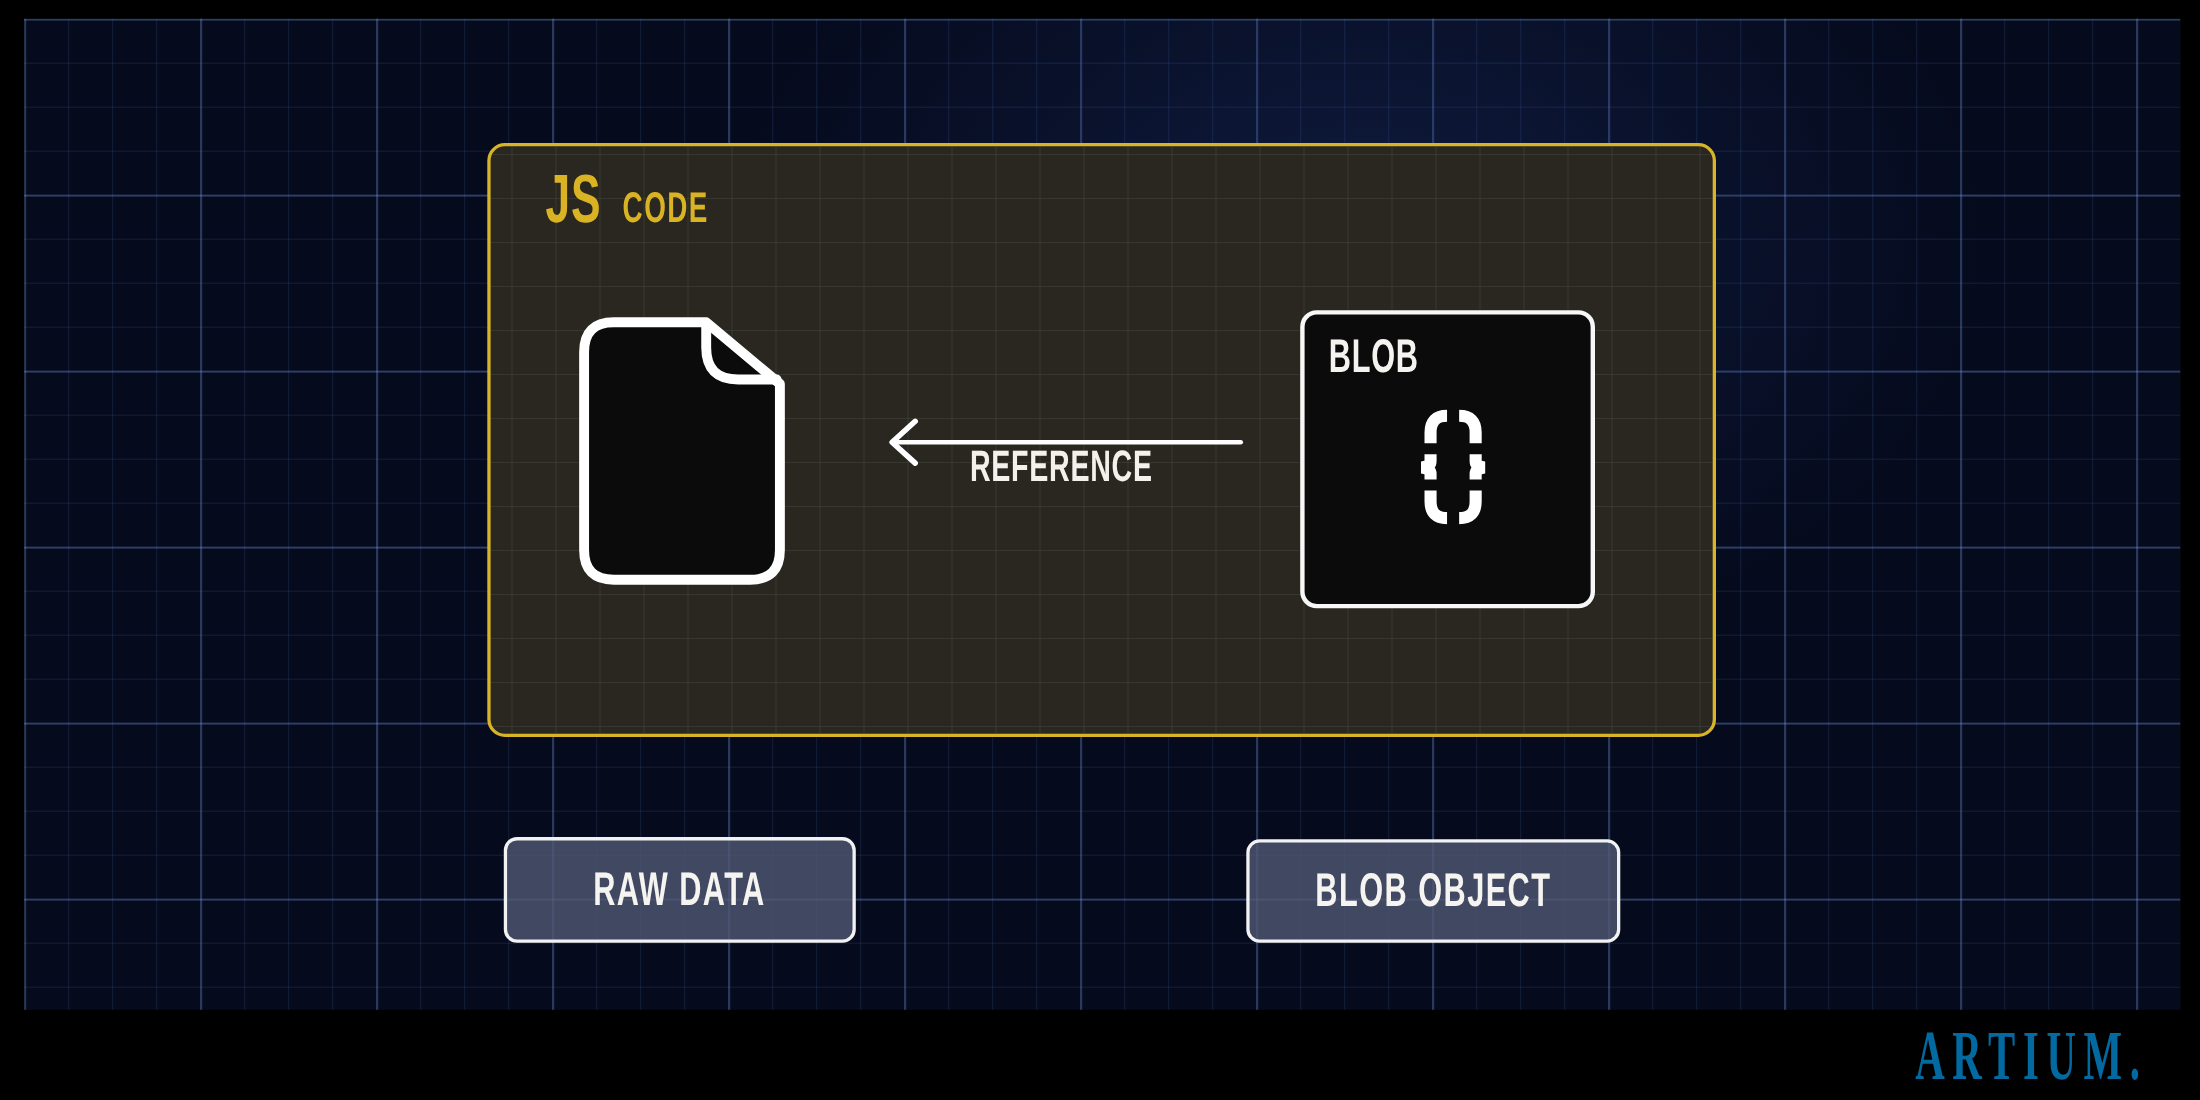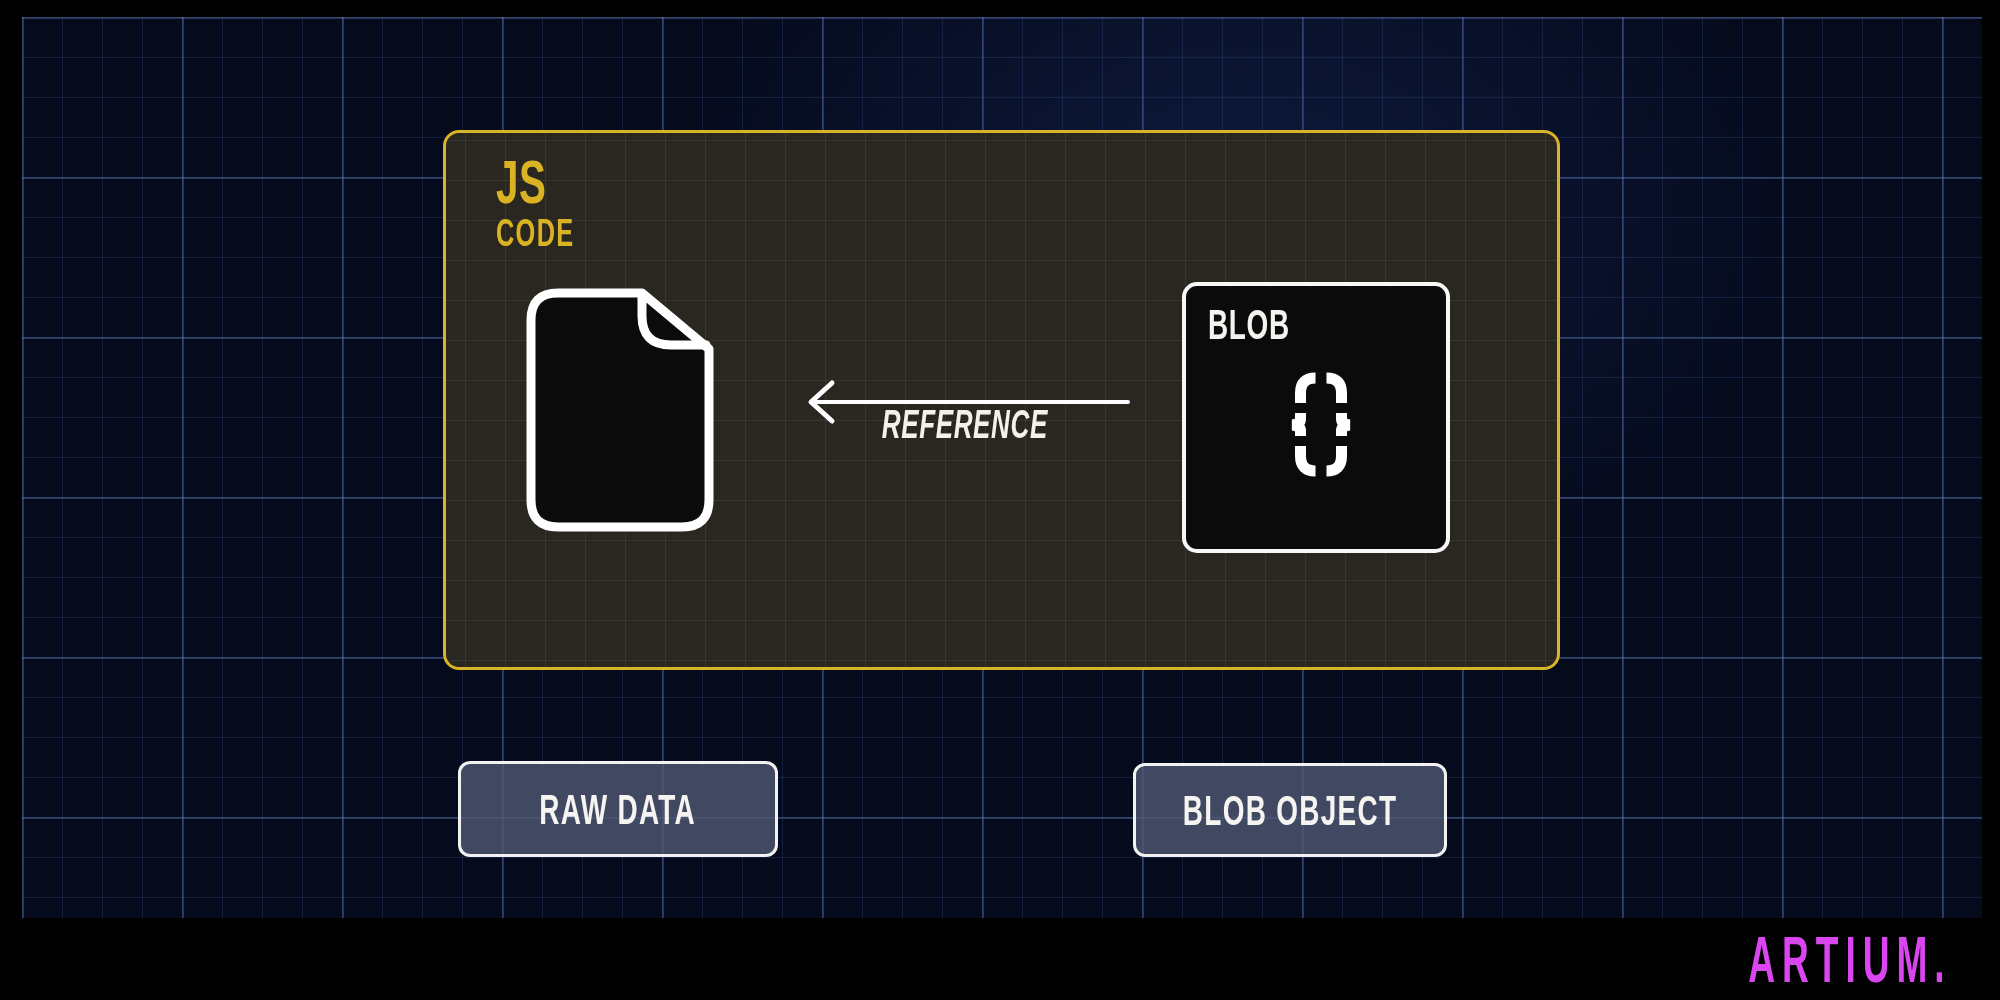--- a/index.html
+++ b/index.html
@@ -45,36 +45,34 @@
     background-size: 40px 40px;
     background-position: 19px 7px;
   }
   .panel-title {
     position: absolute;
     left: 50px; top: 18px;
     display: flex;
     align-items: baseline;
     color: #d9b323;
     line-height: 1;
-    flex-direction: column;
   }
   .t-js   { font-size: 62px; letter-spacing: 1px; transform-origin: left center; }
   .t-code { font-size: 39px; letter-spacing: 2px; transform-origin: left center; margin-left: -8px; }
   
   .doc-icon { position: absolute; left: 501px; top: 271px; }
   
   .arrow-svg { position: absolute; left: 760px; top: 340px; }
   .ref-label {
     position: absolute;
     left: 763px; top: 387px; width: 360px;
     text-align: center;
     color: #f3f1ec;
     font-size: 40px; font-weight: bold;
     line-height: 1;
-    font-style: italic;
   }
   .ref-label .cond { letter-spacing: 1px; }
   
   .blob-box {
     position: absolute;
     left: 1160px; top: 265px;
     width: 268px; height: 271px;
     box-sizing: border-box;
     background: #0b0b0b;
     border: 4px solid #f7f7f7;
@@ -98,28 +96,29 @@
     border: 3px solid #f2f2f2;
     border-radius: 12px;
     display: flex; align-items: center; justify-content: center;
     color: #f5f4f0;
     font-size: 43px; font-weight: bold;
     line-height: 1;
     text-align: center;
   }
   .pill .cond { letter-spacing: 2px; }
   .pill-raw  { left: 436px; top: 744px; width: 320px; height: 96px; }
-  .pill-blob { left: 1111px; top: 746px; width: 314px; height: 94px; }
+  .pill-blob { left: 1111px; top: 746px; width: 340px; height: 94px; }
   
   .brand {
     position: absolute;
     right: 48px; bottom: 8px;
-    color: #d946ef;
+    color: #0369a1;
     font-size: 64px; font-weight: bold;
     line-height: 1;
+    font-family: Liberation Serif, serif;
   }
   .brand .cond { transform: scaleX(0.58); transform-origin: right center; letter-spacing: 12px; }
 </style>
 </head>
 <body>
 
 <div class="canvas">
 
   <div class="panel">
     <div class="panel-title">

